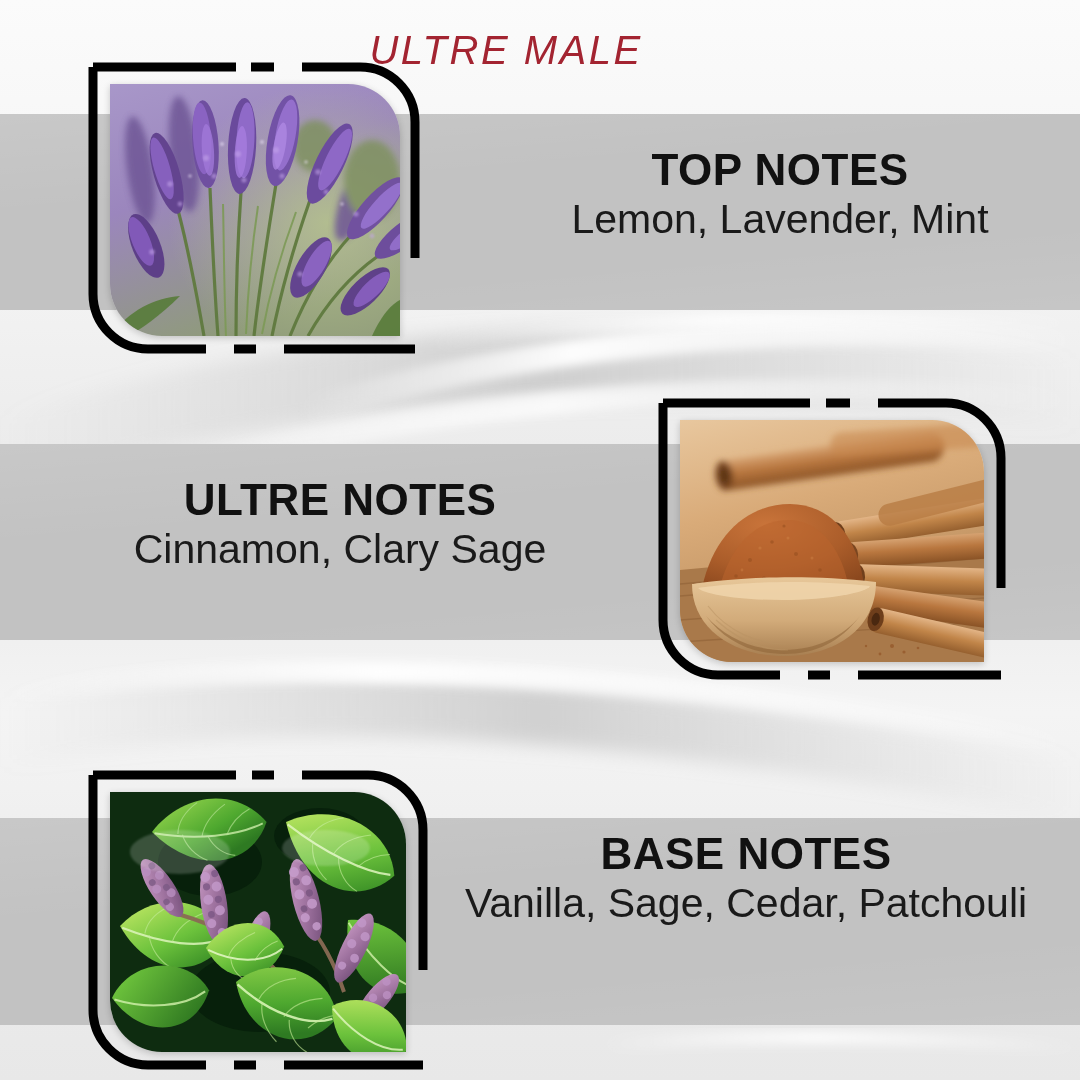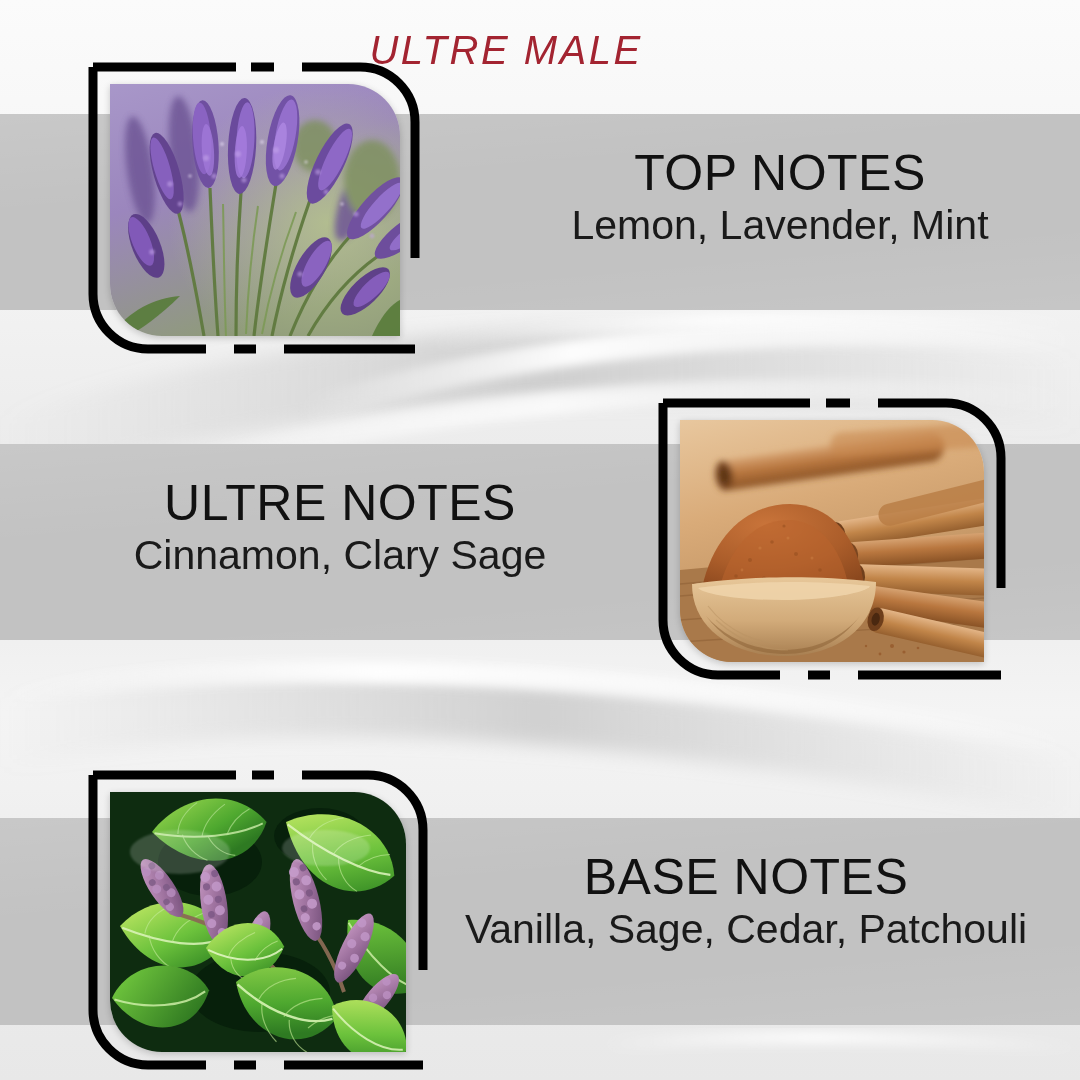--- a/index.html
+++ b/index.html
@@ -51,41 +51,41 @@
     font-style: italic;
     font-weight: 400;
     letter-spacing: 2.5px;
     color: #a32431;
     font-family: "Liberation Sans", sans-serif;
   }
 
   
   .note-block { position: absolute; }
   .note-title {
-    font-size: 50px;
-    font-weight: 400;
+    font-size: 44px;
+    font-weight: 700;
     letter-spacing: 0.5px;
     color: #111;
     line-height: 1.0;
     white-space: nowrap;
     font-family: "Liberation Sans Narrow", "Liberation Sans", sans-serif;
   }
   .note-sub {
     font-size: 41px;
     font-weight: 300;
     color: #1a1a1a;
     line-height: 1.15;
     margin-top: 4px;
     white-space: nowrap;
     font-family: "Liberation Sans", sans-serif;
   }
 
   .nb-top    { top: 148px; left: 520px; width: 520px; text-align: center; }
   .nb-middle { top: 478px; left: 40px;  width: 600px; text-align: center; }
-  .nb-base   { top: 852px; left: 436px; width: 620px; text-align: center; }
+  .nb-base   { top: 832px; left: 436px; width: 620px; text-align: center; }
 
   
   .photo-card { position: absolute; }
   .frame-svg { position: absolute; top: 0; left: 0; overflow: visible; }
   .photo-clip {
     position: absolute;
     overflow: hidden;
     background: #ddd;
     box-shadow: 0 2px 7px rgba(0,0,0,0.20);
   }

